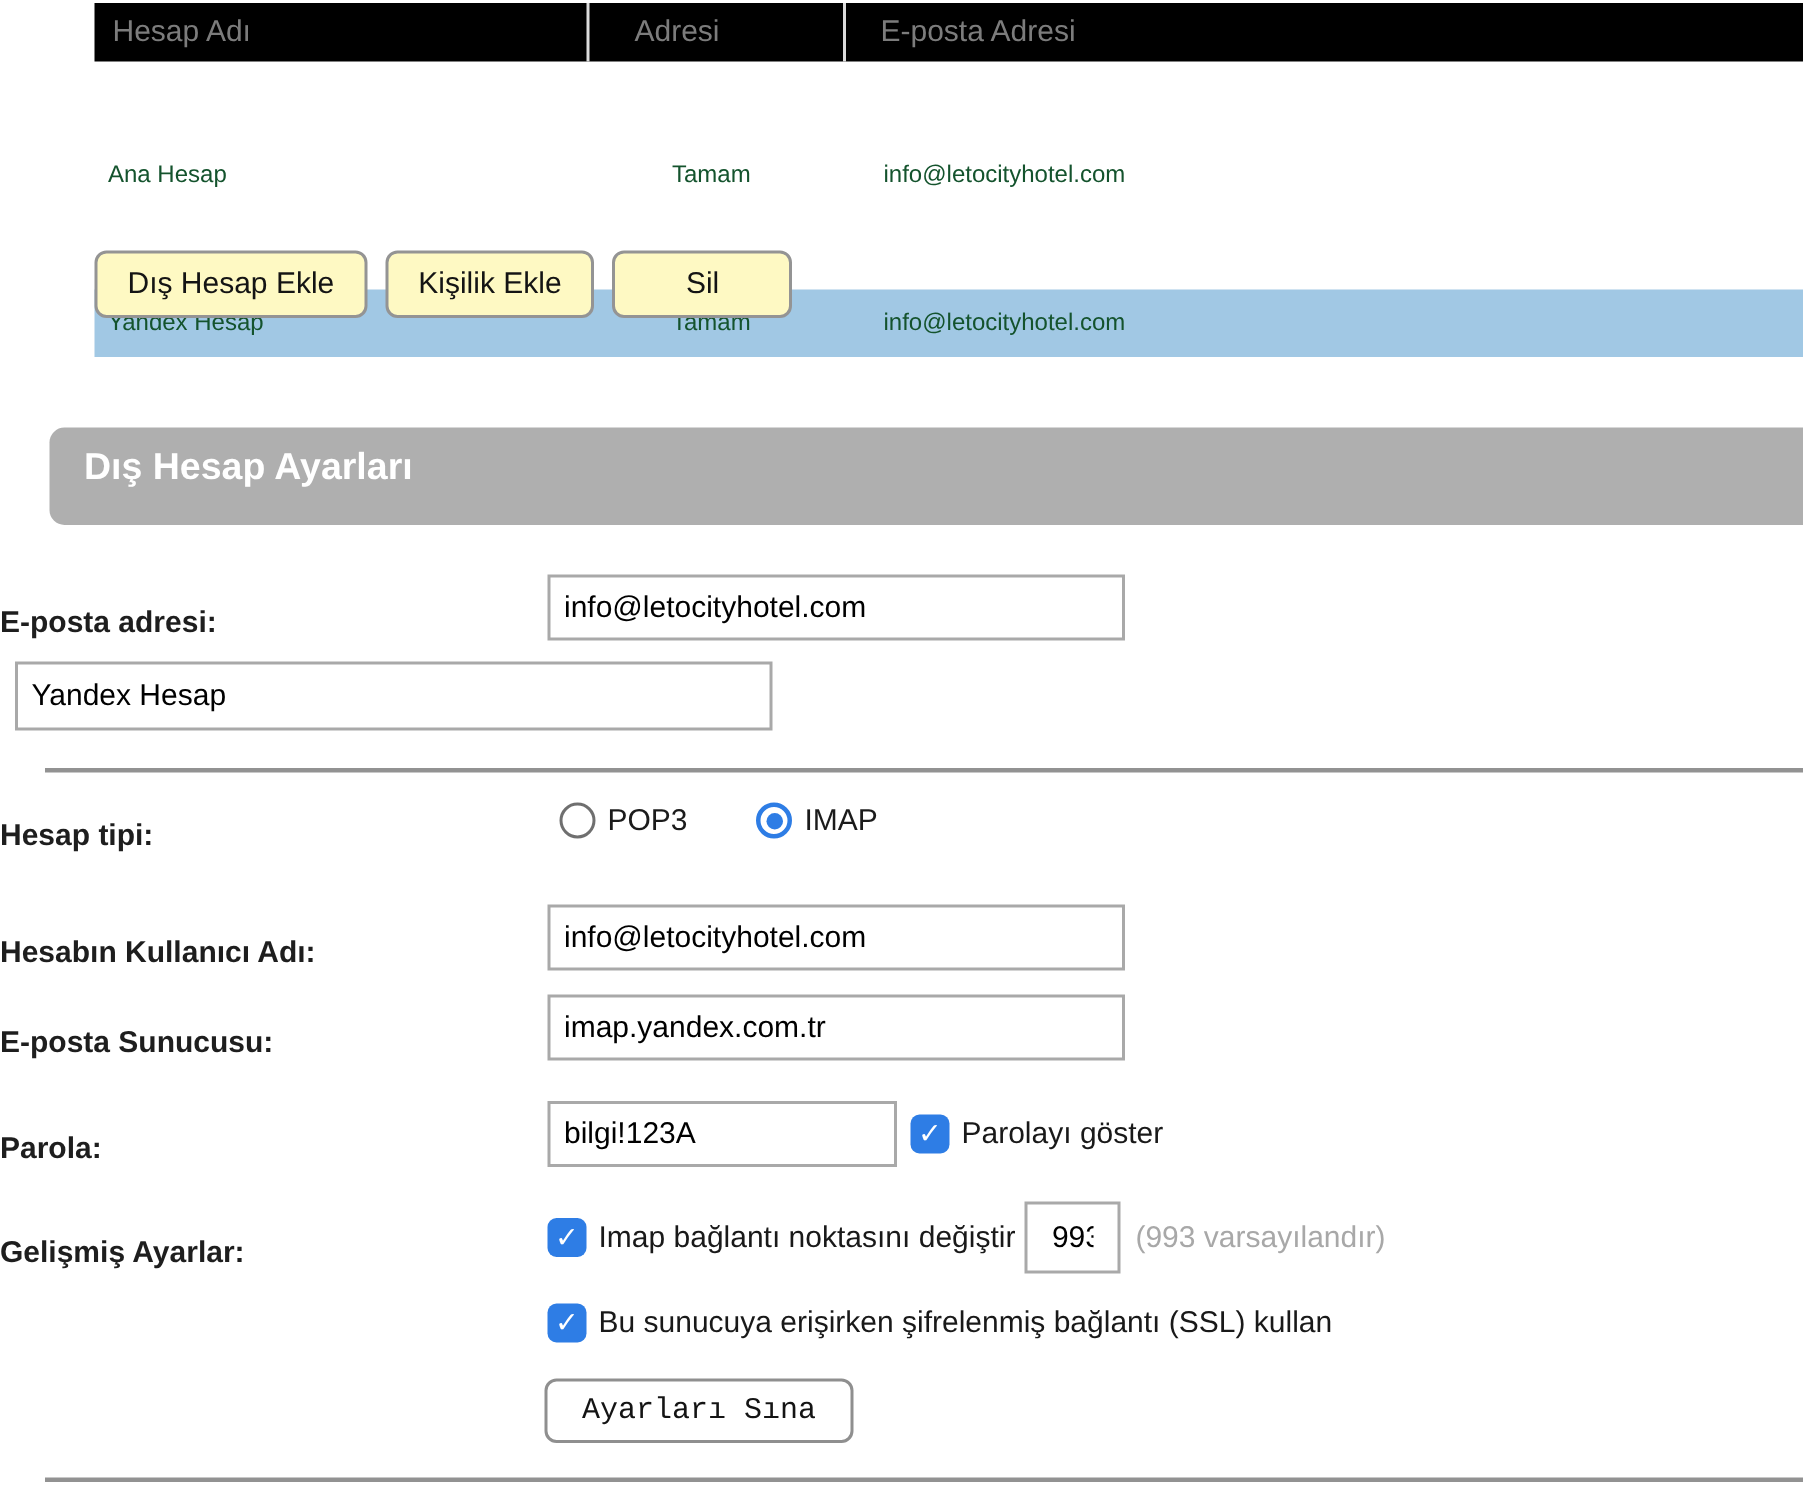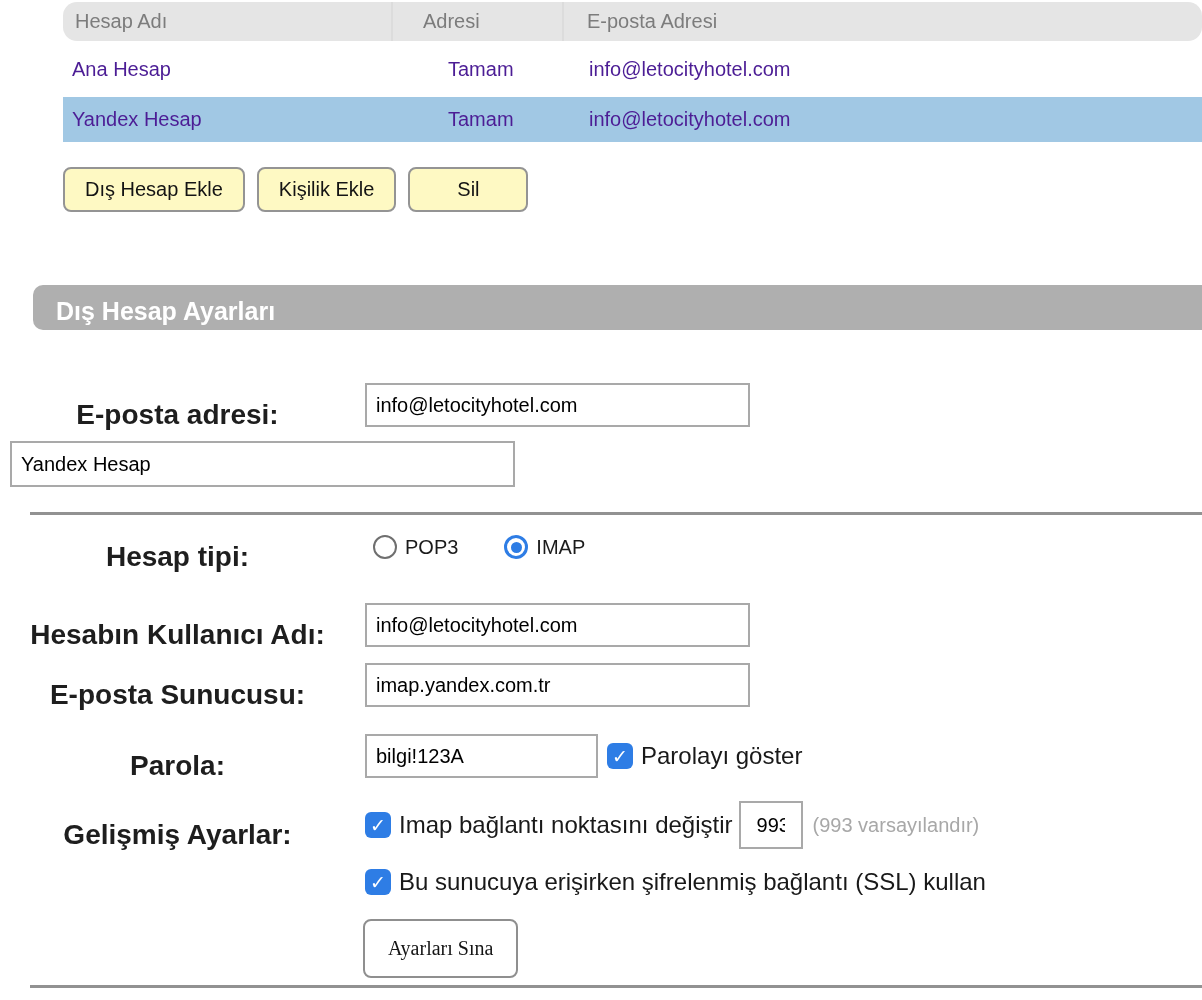--- a/index.html
+++ b/index.html
@@ -2,71 +2,71 @@
 <html><head>
 <meta charset="utf-8">
 <style>
   html,body{margin:0;padding:0;background:#ffffff;}
   body{font-family:"Liberation Sans","DejaVu Sans",sans-serif;color:#111;}
   #screen{position:relative;width:1202px;height:1000px;background:#fff;overflow:hidden;}
 
   
   .acct-table{position:absolute;left:63px;top:2px;width:1139px;}
   .tgrid{display:grid;grid-template-columns:328px 171px 1fr;align-items:center;}
-  .thead{height:39px;background:#e5e5e5;color:#7c7c7c;font-size:20px;border-radius:14px;}
+  .thead{height:39px;background:#000000;color:#7c7c7c;font-size:20px;}
   .thead .cell{height:100%;display:flex;align-items:center;}
   .thead .c1{padding-left:12px;}
   .thead .c2{padding-left:30px;border-left:2px solid #dcdcdc;}
   .thead .c3{padding-left:23px;border-left:2px solid #dcdcdc;}
-  .trow{font-size:20px;color:#4c1d95;cursor:default;}
+  .trow{font-size:16px;color:#14532d;cursor:default;margin-top:48px;}
   .trow .c1{padding-left:9px;}
   .trow .c2{padding-left:57px;}
   .trow .c3{padding-left:27px;}
   .row-plain{height:56px;background:#ffffff;}
   .row-selected{height:45px;background:#a1c8e4;}
 
   
   .table-btns{position:absolute;left:63px;top:167px;display:flex;gap:12px;}
   .btn{box-sizing:border-box;height:45px;background:#fef9c3;border:2px solid #949494;
        border-radius:8px;font-size:20px;color:#141414;padding:0 20px;
        display:flex;align-items:center;justify-content:center;
        font-family:inherit;cursor:pointer;}
   .btn.sil{min-width:120px;}
 
   
-  .section-bar{position:absolute;left:33px;top:285px;right:0;height:45px;background:#afafaf;
+  .section-bar{position:absolute;left:33px;top:285px;right:0;height:65px;background:#afafaf;
        border-radius:10px 0 0 10px;color:#ffffff;font-weight:bold;font-size:25px;
        line-height:53px;padding-left:23px;box-sizing:border-box;}
 
   
   .frow{position:absolute;left:0;right:0;display:flex;align-items:center;}
-  .flabel{width:355px;flex-shrink:0;text-align:center;font-weight:bold;font-size:28px;color:#1e1e1e;margin-top:20px;}
+  .flabel{width:355px;flex-shrink:0;text-align:left;font-weight:bold;font-size:20px;color:#1e1e1e;margin-top:20px;}
   .fval{box-sizing:border-box;border:2px solid #a9a9a9;background:#fff;font-size:20px;
         color:#000;padding:0 9px;font-family:inherit;margin-left:10px;}
   .w-std{width:385px;height:44px;}
   .w-wide{width:505px;height:46px;}
   .w-pass{width:233px;height:44px;}
   .w-port{width:64px;height:48px;margin-left:6px;padding:0 16px;}
   .divider{position:absolute;left:30px;right:0;height:3px;background:#929292;}
 
   .radio{box-sizing:border-box;width:24px;height:24px;border-radius:50%;background:#fff;
          border:2px solid #6f6f6f;flex-shrink:0;cursor:pointer;}
   .radio.checked{border:3px solid #2e7de5;display:flex;align-items:center;justify-content:center;}
   .radio-dot{width:11px;height:11px;border-radius:50%;background:#2e7de5;}
   .opt-label{font-size:20px;color:#1b1b1b;margin-left:8px;}
 
   .checkbox{box-sizing:border-box;width:26px;height:26px;border-radius:6px;background:#2e7de5;
             display:flex;align-items:center;justify-content:center;flex-shrink:0;cursor:pointer;}
   .check{color:#fff;font-size:19px;font-weight:bold;line-height:1;}
-  .cb-label{font-size:24px;color:#191919;margin-left:8px;white-space:nowrap;}
+  .cb-label{font-size:20px;color:#191919;margin-left:8px;white-space:nowrap;}
   .hint{font-size:20px;color:#a8a8a8;margin-left:10px;white-space:nowrap;}
 
-  .test-btn{position:absolute;left:363px;top:919px;height:59px;box-sizing:border-box;
+  .test-btn{position:absolute;left:363px;top:919px;height:43px;box-sizing:border-box;
             background:#fff;border:2px solid #8f8f8f;border-radius:8px;font-size:20px;
-            color:#141414;padding:0 23px;font-family:Liberation Serif, serif;cursor:pointer;}
+            color:#141414;padding:0 23px;font-family:Liberation Mono, monospace;cursor:pointer;}
 </style>
 </head>
 <body>
 
 <div id="screen">
 
   <div class="acct-table">
     <div class="thead tgrid">
       <div class="cell c1">Hesap Adı</div>
       <div class="cell c2">Adresi</div>

